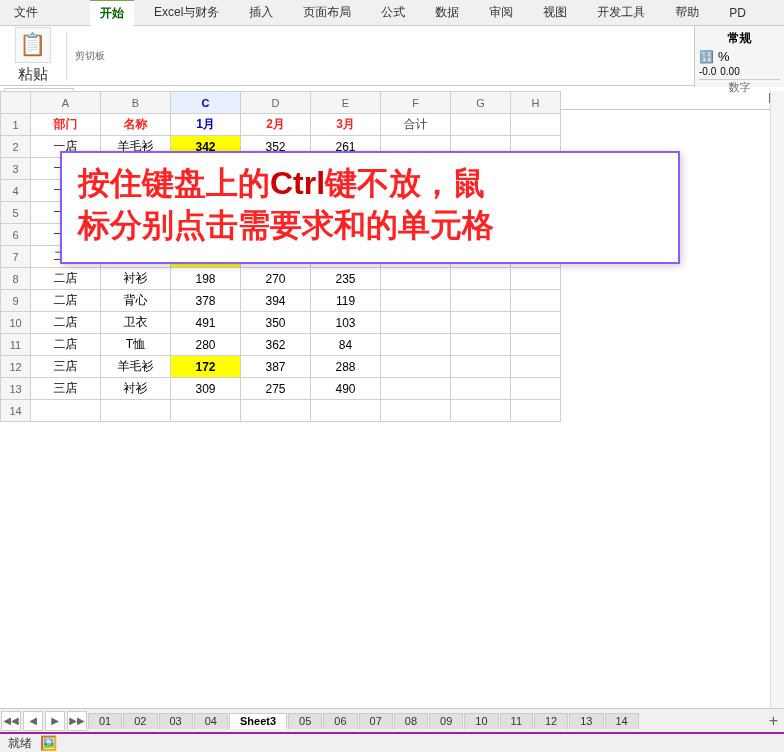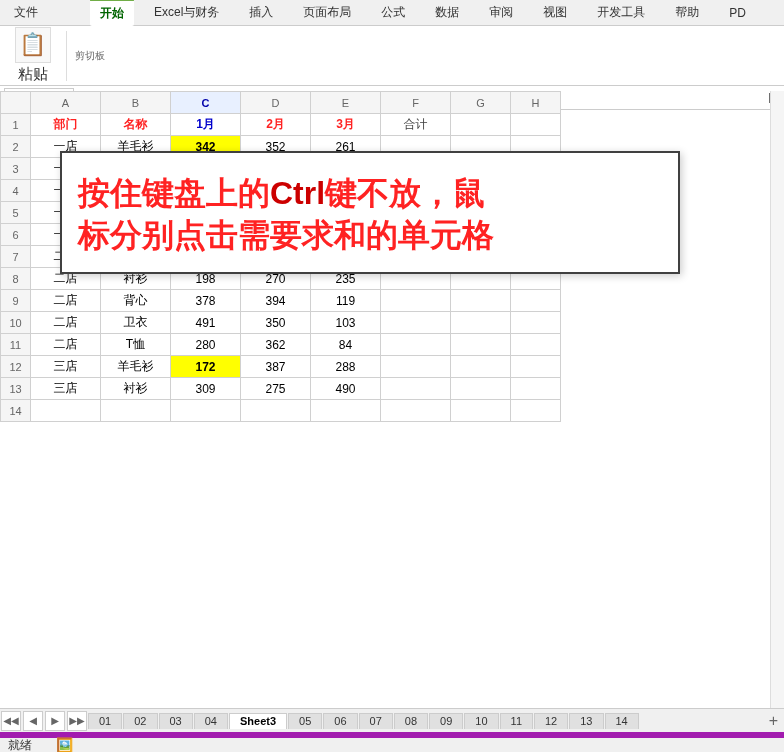--- a/index.html
+++ b/index.html
@@ -66,23 +66,23 @@
       background: #ddd;
     }
 
     
     .tooltip-box {
       position: absolute;
       top: 60px;
       left: 60px;
       width: 620px;
       background: #fff;
-      border: 2px solid #404040;
+      border: 2px solid #8b5cf6;
       z-index: 100;
-      padding: 20px 16px 16px 16px;
+      padding: 10px 16px 16px 16px;
       box-shadow: 2px 2px 8px rgba(0,0,0,0.2);
     }
     .tooltip-text {
       font-size: 32px;
       font-weight: bold;
       color: #ff2222;
       line-height: 1.3;
     }
     .tooltip-text .ctrl-bold {
       font-weight: 900;
@@ -214,27 +214,27 @@
     }
 
     
     .status-bar {
       position: absolute;
       bottom: 0;
       left: 0;
       right: 0;
       height: 20px;
       background: #f0f0f0;
-      border-top: 6px solid #a21caf;
+      border-top: 2px solid #a21caf;
       display: flex;
       align-items: center;
       padding: 0 8px;
       font-size: 11px;
       color: #333;
-      gap: 24px;
+      gap: 8px;
     }
     .status-ready { font-size: 12px; }
     .status-icon { font-size: 14px; }
 
     
     .scroll-area {
       position: absolute;
       right: 0;
       top: 91px;
       bottom: 44px;
@@ -271,20 +271,32 @@
 </div>
 
 <div class="toolbar" style="position:relative;">
   <div class="toolbar-left">
     <div class="paste-icon">📋</div>
     <div class="paste-label">粘贴</div>
   </div>
   <div class="toolbar-divider"></div>
   <div style="font-size:10px;color:#666;">剪切板</div>
 
+  <div style="position:absolute;right:0;top:0;width:90px;height:61px;background:#f5f5f5;border-left:1px solid #ccc;padding:4px;font-size:11px;">
+    <div style="text-align:center;font-size:12px;font-weight:bold;margin-bottom:2px;">常规</div>
+    <div style="display:flex;align-items:center;gap:4px;margin-bottom:2px;">
+      <span style="font-size:12px;">🔢</span>
+      <span style="font-size:13px;">%</span>
+    </div>
+    <div style="display:flex;gap:4px;font-size:10px;">
+      <span>-0.0</span>
+      <span>0.00</span>
+    </div>
+    <div style="text-align:center;font-size:11px;color:#666;margin-top:2px;border-top:1px solid #ccc;">数字</div>
+  </div>
 </div>
 
 <div class="formula-bar">
   <input class="name-box" value="L4" style="">
   <span class="formula-divider">fx</span>
   <input class="formula-input" style="">
   <span class="cursor-indicator">I</span>
 </div>
 
 <div class="main-content">

